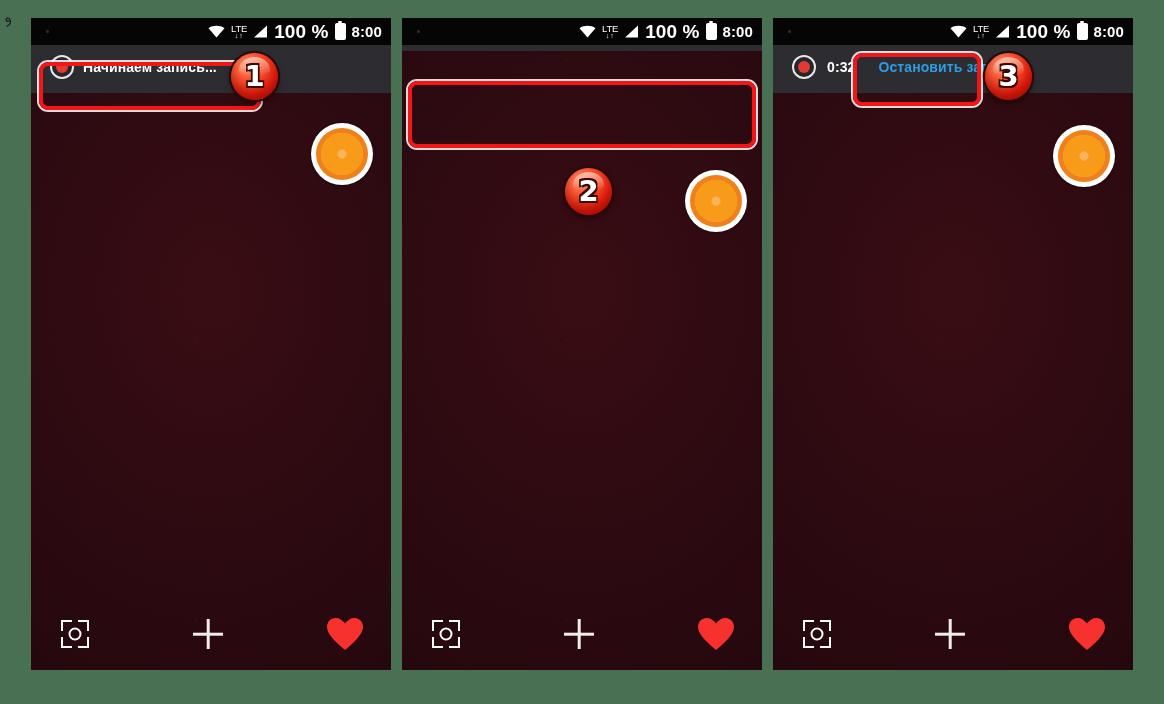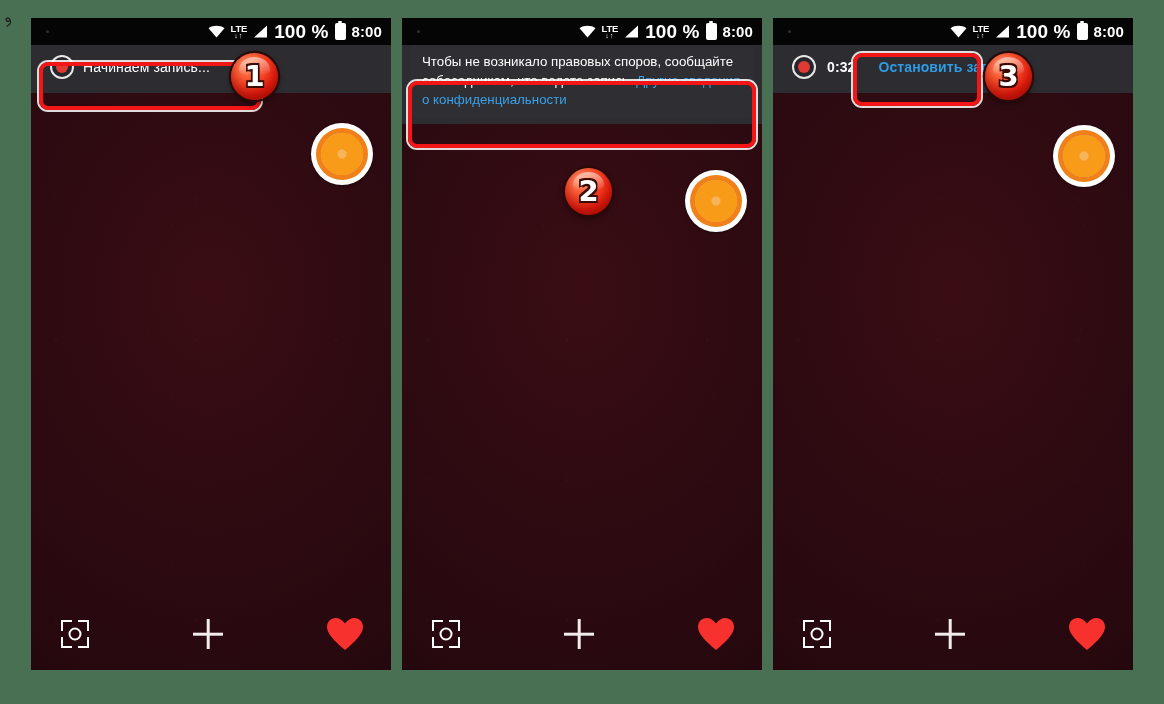--- a/index.html
+++ b/index.html
@@ -103,21 +103,21 @@
   }
   .ico-wifi svg { display: block; }
   .ico-lte {
     display: flex;
     flex-direction: column;
     align-items: center;
     line-height: 1;
   }
   .ico-lte .lte-txt {
     font-size: 9.5px;
-    font-weight: bold;
+    font-weight: normal;
     letter-spacing: -0.2px;
   }
   .ico-lte .lte-arrows {
     font-size: 7px;
     letter-spacing: 1px;
     margin-top: -1px;
   }
   .ico-signal svg { display: block; }
   .sb-batt-pct {
     font-size: 19px;
@@ -177,21 +177,21 @@
   }
   .rec-dot i {
     width: 12px; height: 12px;
     border-radius: 50%;
     background: #e03a32;
     display: block;
   }
   .notif-title {
     color: #ffffff;
     font-size: 14px;
-    font-weight: normal;
+    font-weight: bold;
     letter-spacing: .1px;
   }
   .notif-timer {
     color: #ffffff;
     font-size: 14px;
     font-weight: bold;
     letter-spacing: .1px;
     margin-left: 2px;
   }
   .notif-action {
@@ -459,23 +459,20 @@
               <path d="M14 0.5 L14 12.5 L1 12.5 Z" fill="#fff"></path>
             </svg>
         </span>
         <span class="sb-batt-pct">100 %</span>
         <span class="ico-batt"></span>
         <span class="sb-time">8:00</span>
       </div>
     </div>
 
     <div class="shade tall">
-      <div class="notif-body">
-        <span>Чтобы не возникало правовых споров, сообщайте собеседникам, что ведете запись. </span><a href="#">Другие сведения о конфиденциальности</a>
-      </div>
     </div>
 
     <div class="hl" style="left:6px; top:63px; width:348px; height:67px;"></div>
 
     <div class="badge" style="left:163px; top:150px;">
       <span>2</span>
     </div>
 
     <div class="orange" style="left:283px; top:152px;">
       <div class="peel">

